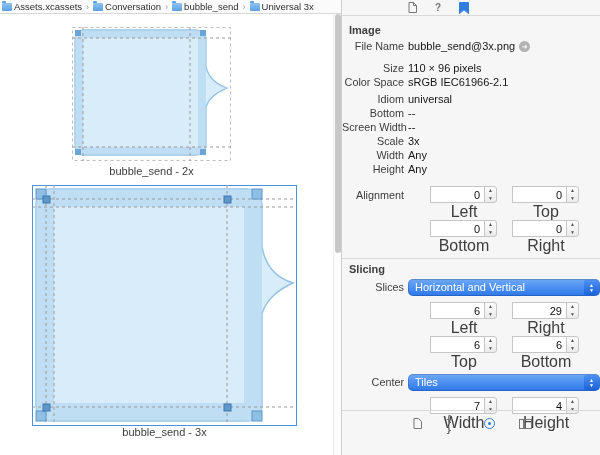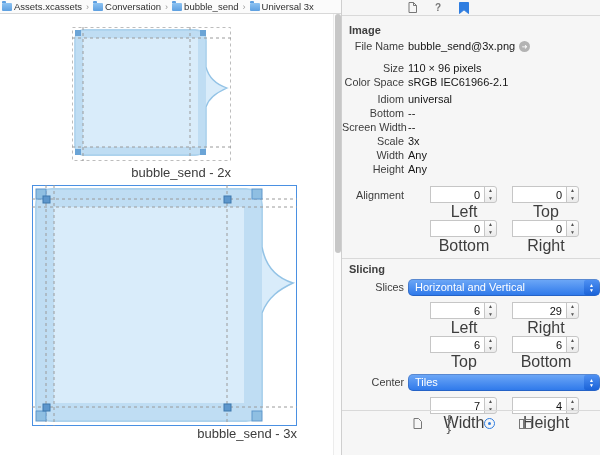--- a/index.html
+++ b/index.html
@@ -15,21 +15,21 @@
   .crumb-sep { color:#999; font-size:9px; padding:0 1px; }
   .folder-icon { width:10px; height:8px; background:linear-gradient(#8ec3f2,#5d9fe0);
                  border-radius:1px; position:relative; display:inline-block; flex:0 0 auto; }
   .folder-icon::before { content:""; position:absolute; top:-2px; left:0; width:4px; height:2px;
                  background:#5d9fe0; border-radius:1px 1px 0 0; }
 
   
   .canvas { position:absolute; left:0; top:14px; width:333px; height:441px; background:#fff; overflow:hidden; }
   .bubble2 { position:absolute; left:72px; top:13px; width:159px; height:134px; }
   .bubble3 { position:absolute; left:32px; top:171px; width:265px; height:241px; }
-  .bubble-label { position:absolute; font-size:13px; color:#3c3c3c; text-align:right; }
+  .bubble-label { position:absolute; font-size:11px; color:#3c3c3c; text-align:center; }
   .label2 { left:72px; top:151px; width:159px; }
   .label3 { left:32px; top:412px; width:265px; }
   .canvas-bottombar { position:absolute; left:0; top:419px; width:333px; height:22px; background:#fff; }
   .zoom-btn { position:absolute; top:4px; width:14px; height:14px; cursor:pointer; }
   .zoom-out { left:192px; } .zoom-in { left:216px; }
   .show-overview { position:absolute; left:252px; top:4px; font-size:11px; color:#222; cursor:pointer; }
   .vscroll { position:absolute; left:333px; top:14px; width:8px; height:441px; background:#fcfcfc; border-left:1px solid #ececec; }
   .vscroll-thumb { position:absolute; left:1px; top:0; width:6px; height:239px; background:#c7c7c7; border-radius:3px; }
 
   

